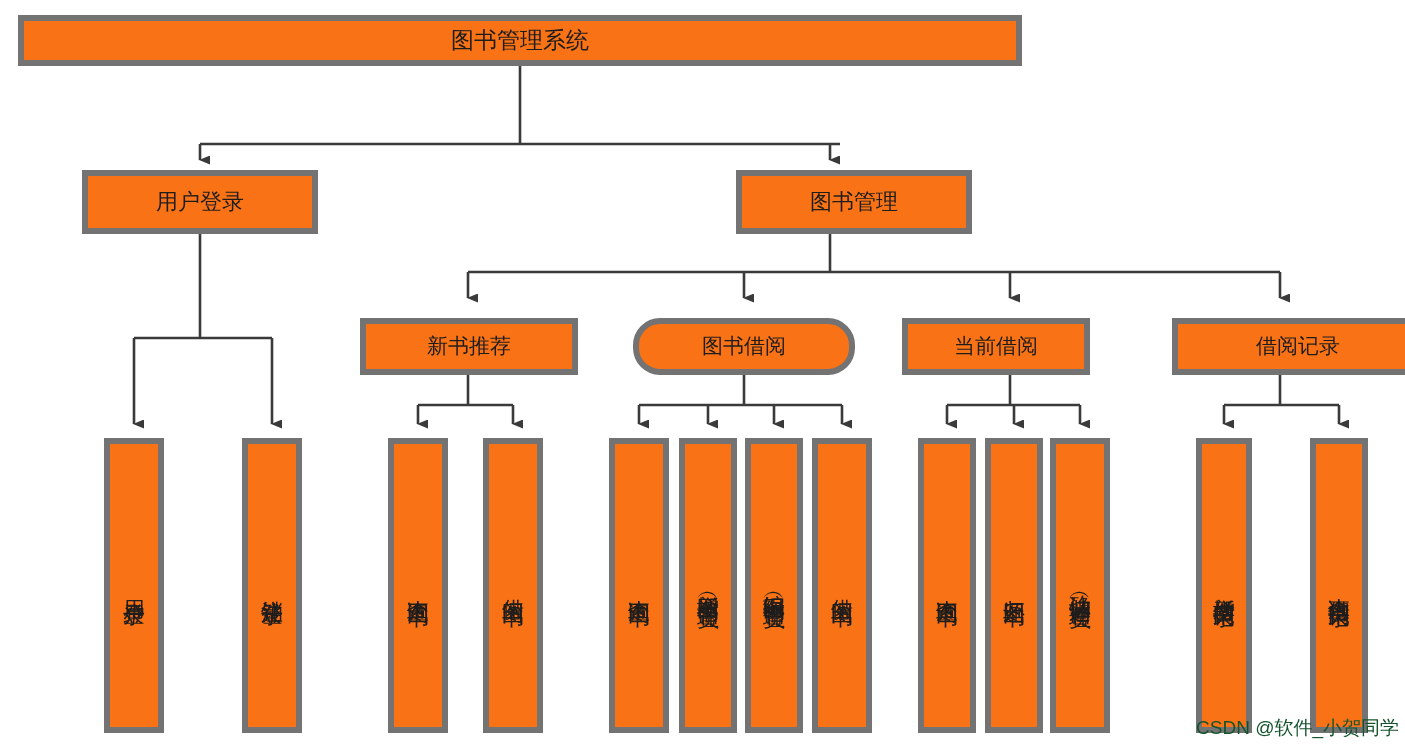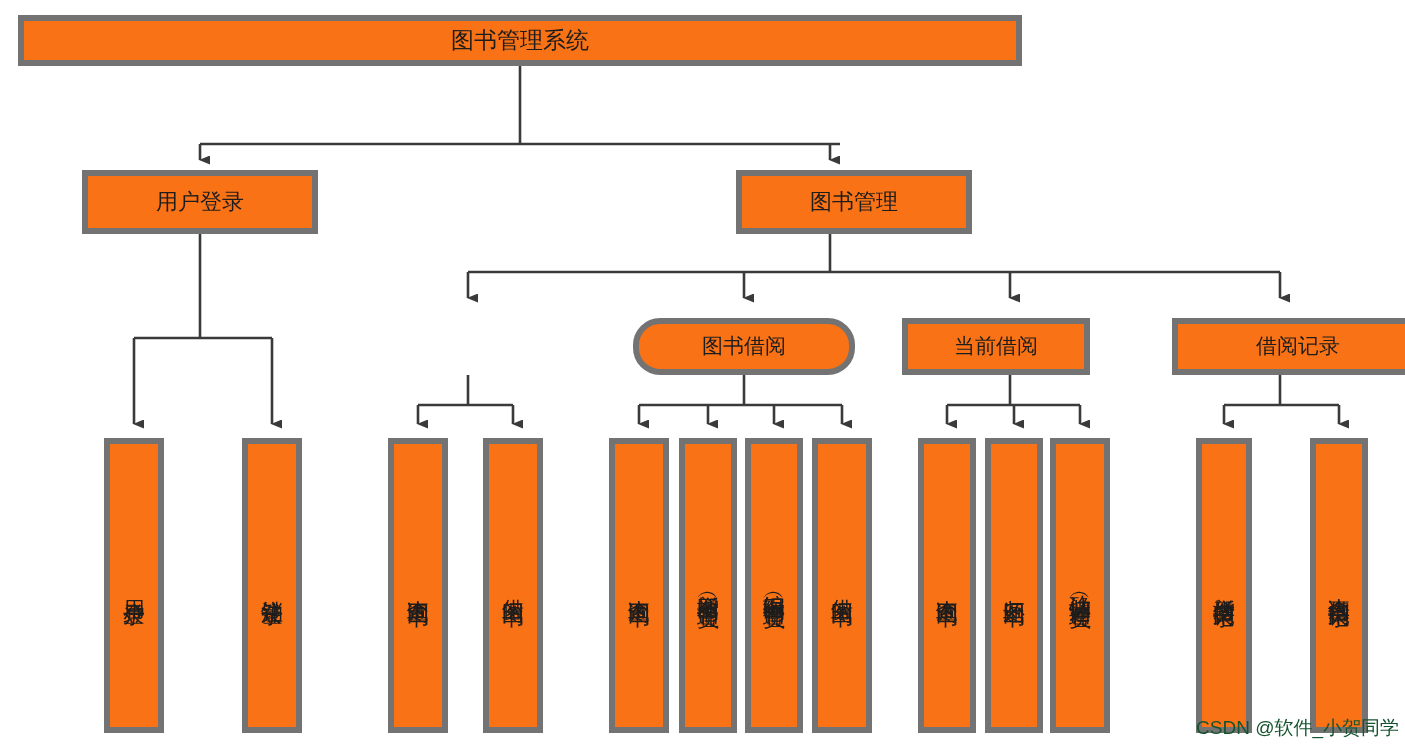--- a/index.html
+++ b/index.html
@@ -125,20 +125,23 @@
     <span class="node-label">图书管理系统</span>
   </div>
 
   <div class="node lvl2" style="left:82px; top:170px; width:236px; height:64px;">
     <span class="node-label">用户登录</span>
   </div>
   <div class="node lvl2" style="left:712px; top:170px; width:236px; height:64px;margin-left:24px;">
     <span class="node-label">图书管理</span>
   </div>
 
+  <div class="node lvl3" style="left:360px; top:318px; width:218px; height:57px;">
+    <span class="node-label">新书推荐</span>
+  </div>
   <div class="node lvl3" style="left:633px; top:318px; width:222px; height:57px;border-radius:27px;">
     <span class="node-label">图书借阅</span>
   </div>
   <div class="node lvl3" style="left:902px; top:318px; width:188px; height:57px;">
     <span class="node-label">当前借阅</span>
   </div>
   <div class="node lvl3" style="left:1172px; top:318px; width:252px; height:57px;">
     <span class="node-label">借阅记录</span>
   </div>
 

